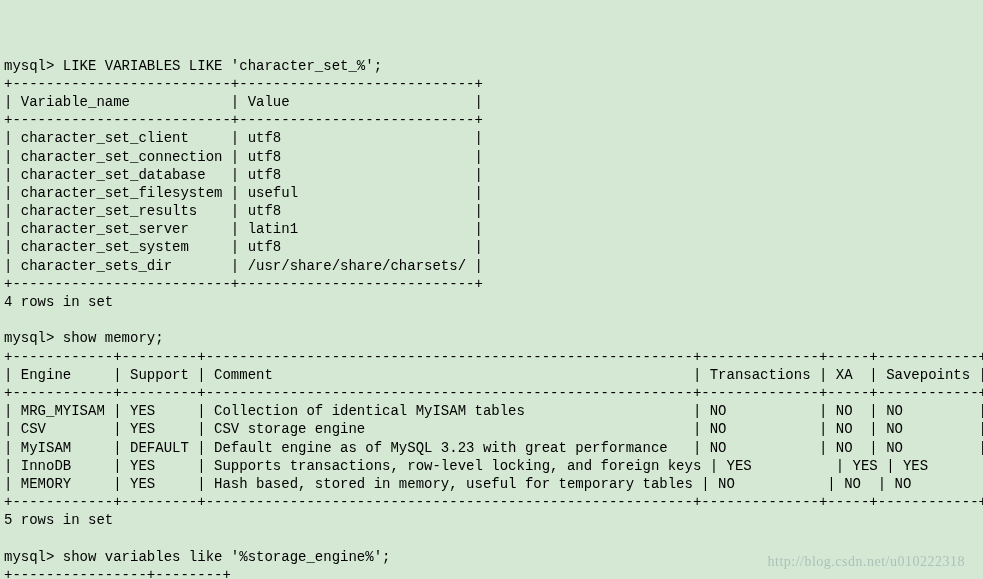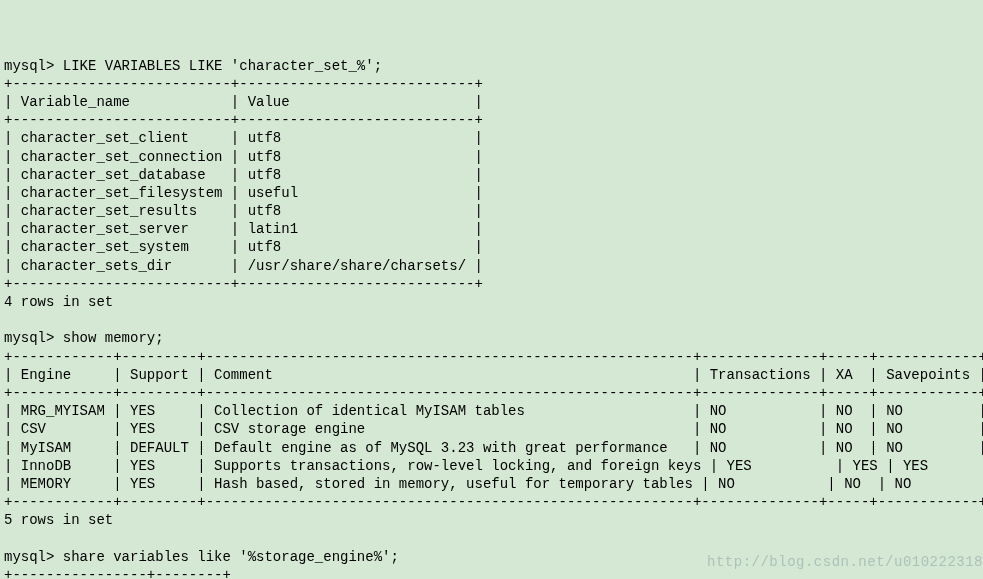--- a/index.html
+++ b/index.html
@@ -12,23 +12,23 @@
       white-space: pre;
       padding: 2px 0 2px 4px;
       width: 983px;
       height: 579px;
       overflow: hidden;
       position: relative;
     }
     .watermark {
       position: absolute;
       bottom: 8px;
-      right: 0;
+      right: 18px;
       color: rgba(100,120,140,0.35);
-      font-family: Liberation Mono, monospace;
+      font-family: Liberation Serif, serif;
       font-size: 14px;
       letter-spacing: 0.5px;
     }
   </style>
 </head>
 <body>
 
 
 <div><span>mysql&gt; </span><span>LIKE VARIABLES LIKE 'character_set_%';</span>
 <span>+--------------------------+----------------------------+</span>
@@ -50,21 +50,21 @@
 <span>| Engine     | Support | Comment                                                  | Transactions | XA  | Savepoints |</span>
 <span>+------------+---------+----------------------------------------------------------+--------------+-----+------------+</span>
 <span>| MRG_MYISAM | YES     | Collection of identical MyISAM tables                    | NO           | NO  | NO         |</span>
 <span>| CSV        | YES     | CSV storage engine                                       | NO           | NO  | NO         |</span>
 <span>| MyISAM     | DEFAULT | Default engine as of MySQL 3.23 with great performance   | NO           | NO  | NO         |</span>
 <span>| InnoDB     | YES     | Supports transactions, row-level locking, and foreign keys | YES          | YES | YES        |</span>
 <span>| MEMORY     | YES     | Hash based, stored in memory, useful for temporary tables | NO           | NO  | NO         |</span>
 <span>+------------+---------+----------------------------------------------------------+--------------+-----+------------+</span>
 <span>5 rows in set</span>
 
-<span>mysql&gt; </span><span>share variables like '%storage_engine%';</span>
+<span>mysql&gt; </span><span>show variables like '%storage_engine%';</span>
 <span>+----------------+--------+</span>
 
 
 
 
 
 
 </div>
 <div class="watermark">http://blog.csdn.net/u010222318</div>
 

